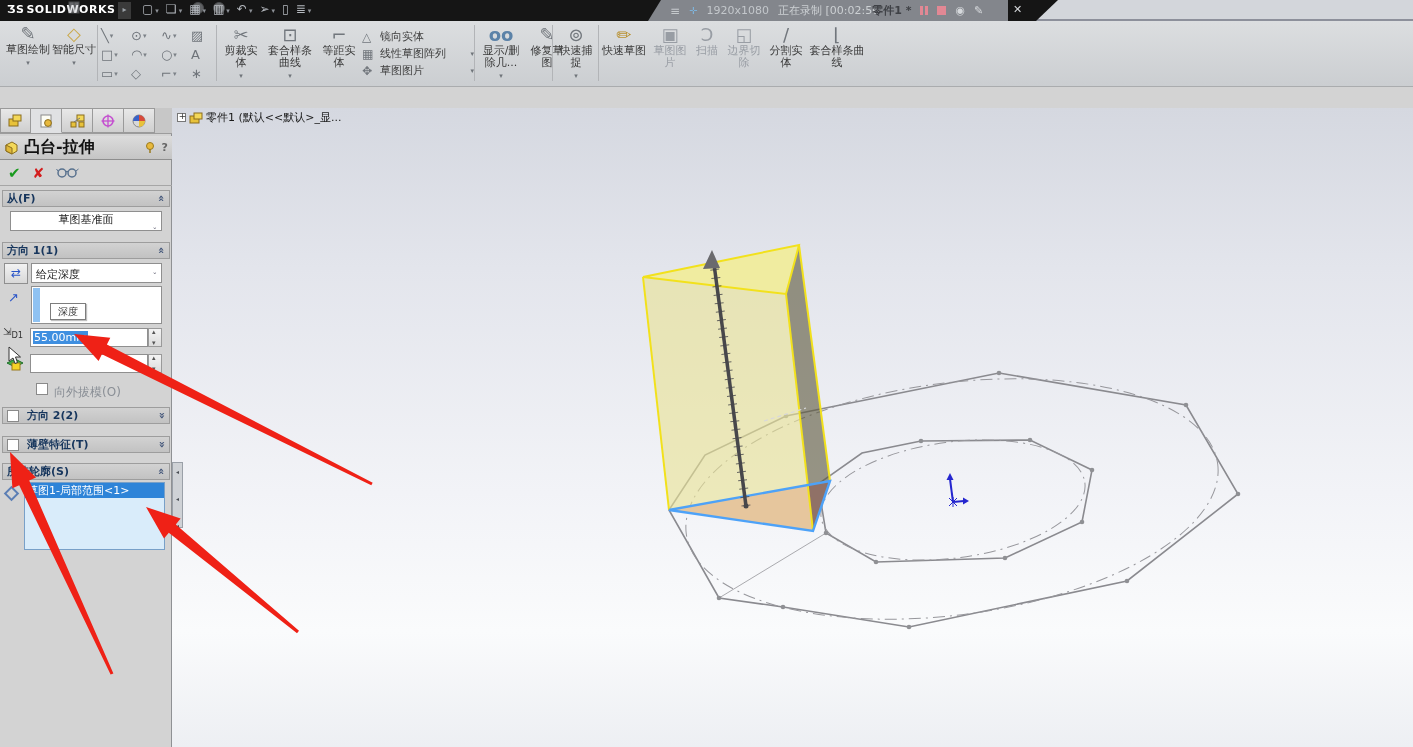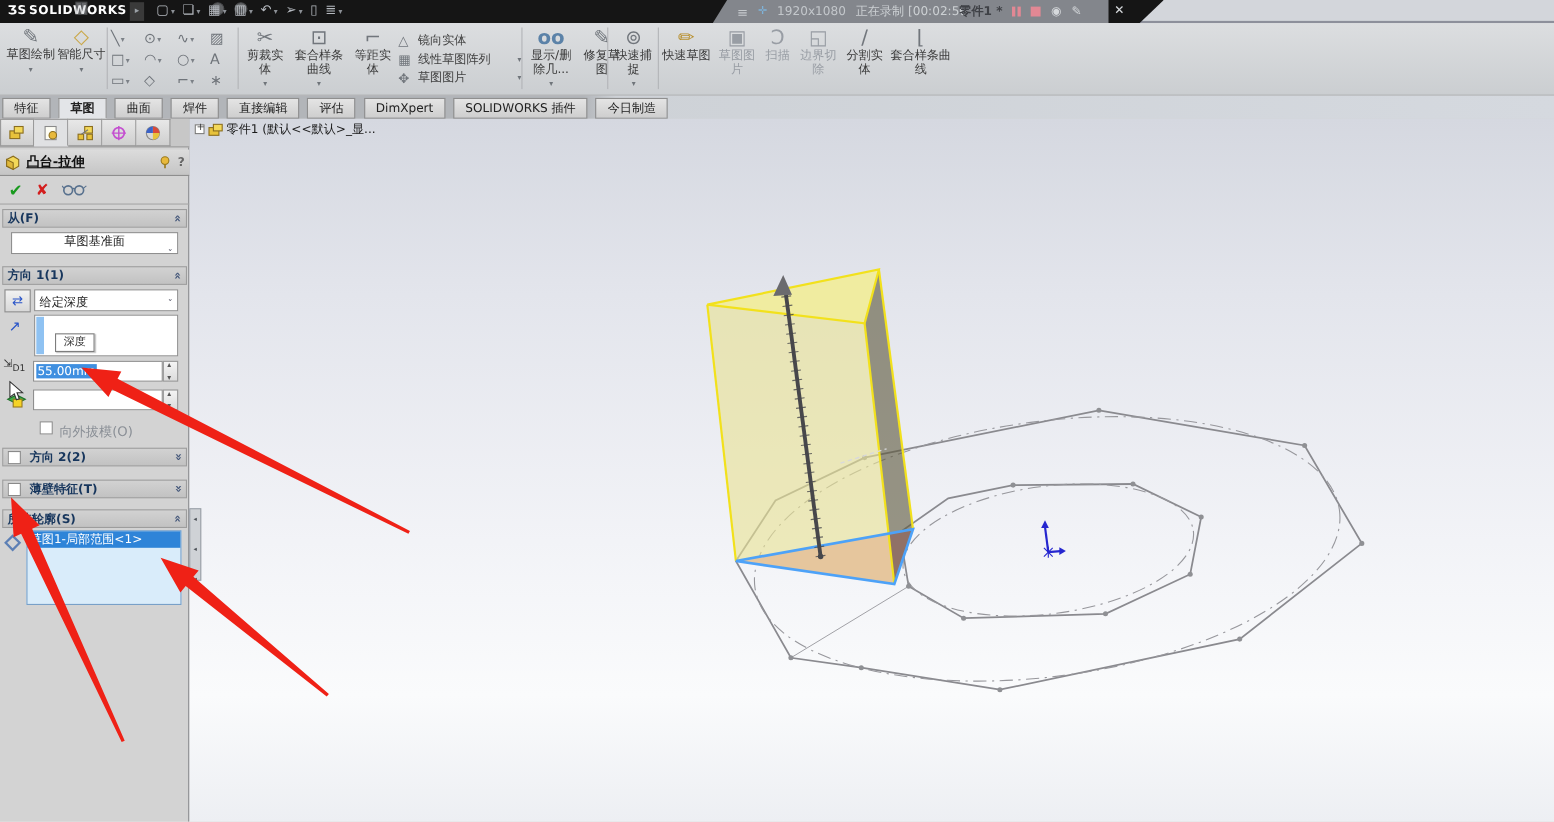--- a/index.html
+++ b/index.html
@@ -72,21 +72,21 @@
   #leftpanel { left:0; top:108px; width:172px; height:639px; background:#d3d3d3;
     border-right:1px solid #8f9194; z-index:3; }
   #pm-tabs { position:absolute; left:0; top:0; width:172px; height:26px; background:#c7c7c7; border-bottom:1px solid #9c9c9c; display:flex; }
   .pmtab { width:31px; height:25px; border:1px solid #9a9a9a; border-left:none; background:linear-gradient(#e8e8e8,#cfcfcf);
     display:flex; align-items:center; justify-content:center; }
   .pmtab:first-child { border-left:1px solid #9a9a9a; }
   .pmtab.active { background:#e0e1e3; border-bottom-color:#e0e1e3; }
   #pm-title { position:absolute; left:0; top:28px; width:172px; height:24px;
     background:linear-gradient(#dcdcdc,#c5c5c5); border-bottom:1px solid #8e8e8e;
     display:flex; align-items:center; gap:5px; padding:0 4px; }
-  #pm-title .t { font-size:12px; font-weight:bold; color:#111; flex:1;text-decoration:underline; }
+  #pm-title .t { font-size:16px; font-weight:bold; color:#111; flex:1; }
   #pm-title .help { color:#666; font-weight:bold; font-size:11px; }
   #pm-actions { position:absolute; left:0; top:52px; width:172px; height:26px;
     border-bottom:1px solid #a6a6a6; display:flex; align-items:center; gap:12px; padding-left:8px; }
   .okk { color:#199a1e; font-size:15px; font-weight:bold; }
   .xx { color:#d31e1e; font-size:14px; font-weight:bold; }
 
   .sechdr { position:absolute; left:2px; width:168px; height:17px;
     background:linear-gradient(#d2d2d2,#c2c2c2); border:1px solid #9d9d9d;
     display:flex; align-items:center; font-size:11px; font-weight:bold; color:#17365d; padding:0 4px; }
   .sechdr .lbl { flex:1; }
@@ -298,31 +298,20 @@
     <div class="rbtn" style="left:766px;top:4px;width:40px;">
       <span class="ric">∕</span>
       <span>分割实体</span>
     </div>
     <div class="rbtn" style="left:808px;top:4px;width:58px;">
       <span class="ric">⌊</span>
       <span>套合样条曲线</span>
     </div>
   </div>
 
-  <div id="tabrow" class="abs">
-    <span class="tab">特征</span>
-    <span class="tab active">草图</span>
-    <span class="tab">曲面</span>
-    <span class="tab">焊件</span>
-    <span class="tab">直接编辑</span>
-    <span class="tab">评估</span>
-    <span class="tab">DimXpert</span>
-    <span class="tab">SOLIDWORKS 插件</span>
-    <span class="tab">今日制造</span>
-  </div>
 
   <div id="viewport" class="abs"></div>
 
   <div id="tree-flyout" class="abs">
     <span class="plusbox"></span>
     <svg width="14" height="12">
         <rect x="1" y="4" width="9" height="7" fill="#e8c23a" stroke="#8a6d1e"></rect>
         <rect x="5" y="1" width="8" height="6" fill="#f3d859" stroke="#8a6d1e"></rect>
       </svg>
     <span>零件1 (默认&lt;&lt;默认&gt;_显...</span>

